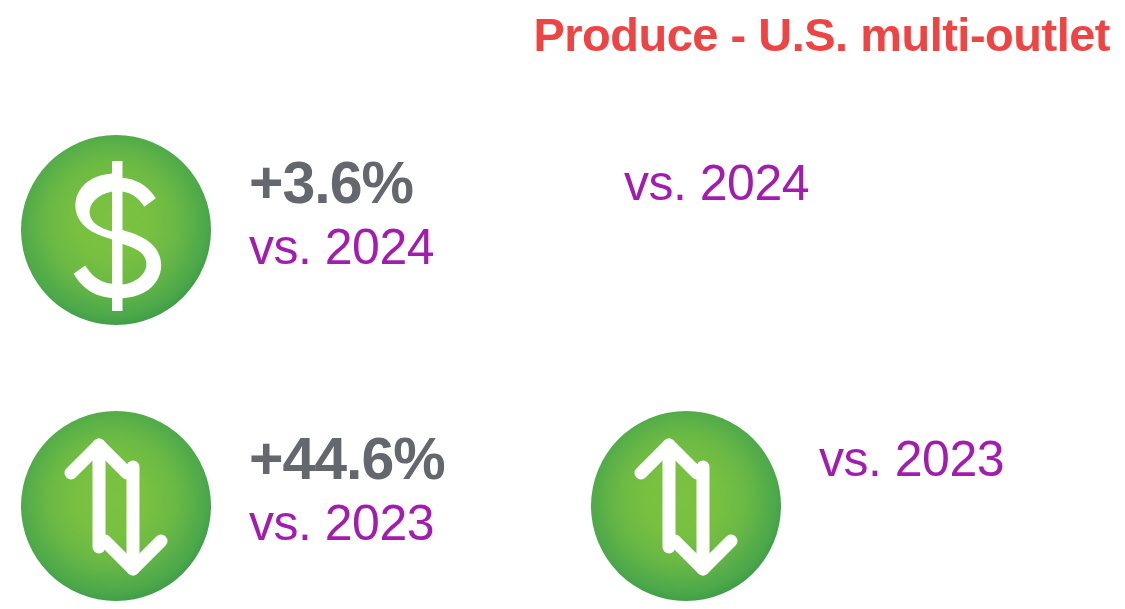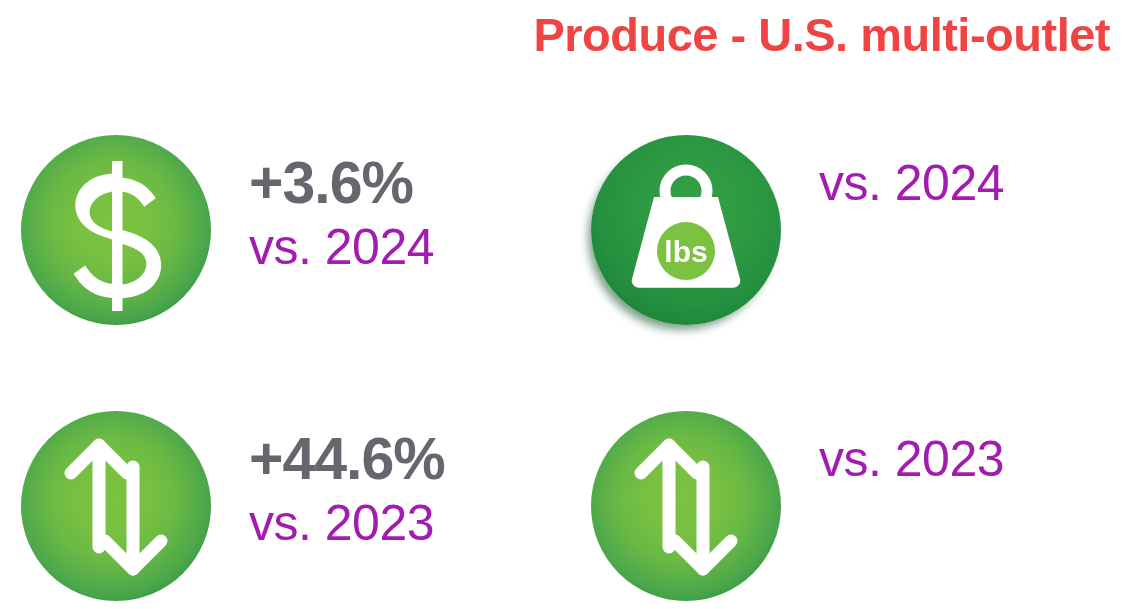--- a/index.html
+++ b/index.html
@@ -153,31 +153,20 @@
           </g>
         </svg>
       </div>
       <div class="stat">
         <div class="pct">+3.6%</div>
         <div class="cmp">vs. 2024</div>
       </div>
     </div>
 
     <div class="card r0 c1">
-      <div class="badge solid">
-        <svg viewBox="0 0 190 190" aria-hidden="true">
-
-          <circle cx="95" cy="56" r="21" fill="none" stroke="#ffffff" stroke-width="11"></circle>
-
-          <path d="M63 62 h64 l22 82 a7 7 0 0 1 -6.8 8.8 H47.8 A7 7 0 0 1 41 144 z" fill="#ffffff"></path>
-
-          <circle cx="95" cy="116" r="29" fill="#7cc242"></circle>
-          <text class="lbs-text" x="95" y="127" text-anchor="middle">lbs</text>
-        </svg>
-      </div>
       <div class="stat">
         <div class="cmp">vs. 2024</div>
       </div>
     </div>
 
     <div class="card r1 c0">
       <div class="badge grad">
         <svg viewBox="0 0 190 190" aria-hidden="true">
           <g stroke="#ffffff" stroke-width="13" stroke-linecap="round" stroke-linejoin="round" fill="none">
             <line x1="78" y1="136" x2="78" y2="34"></line>

